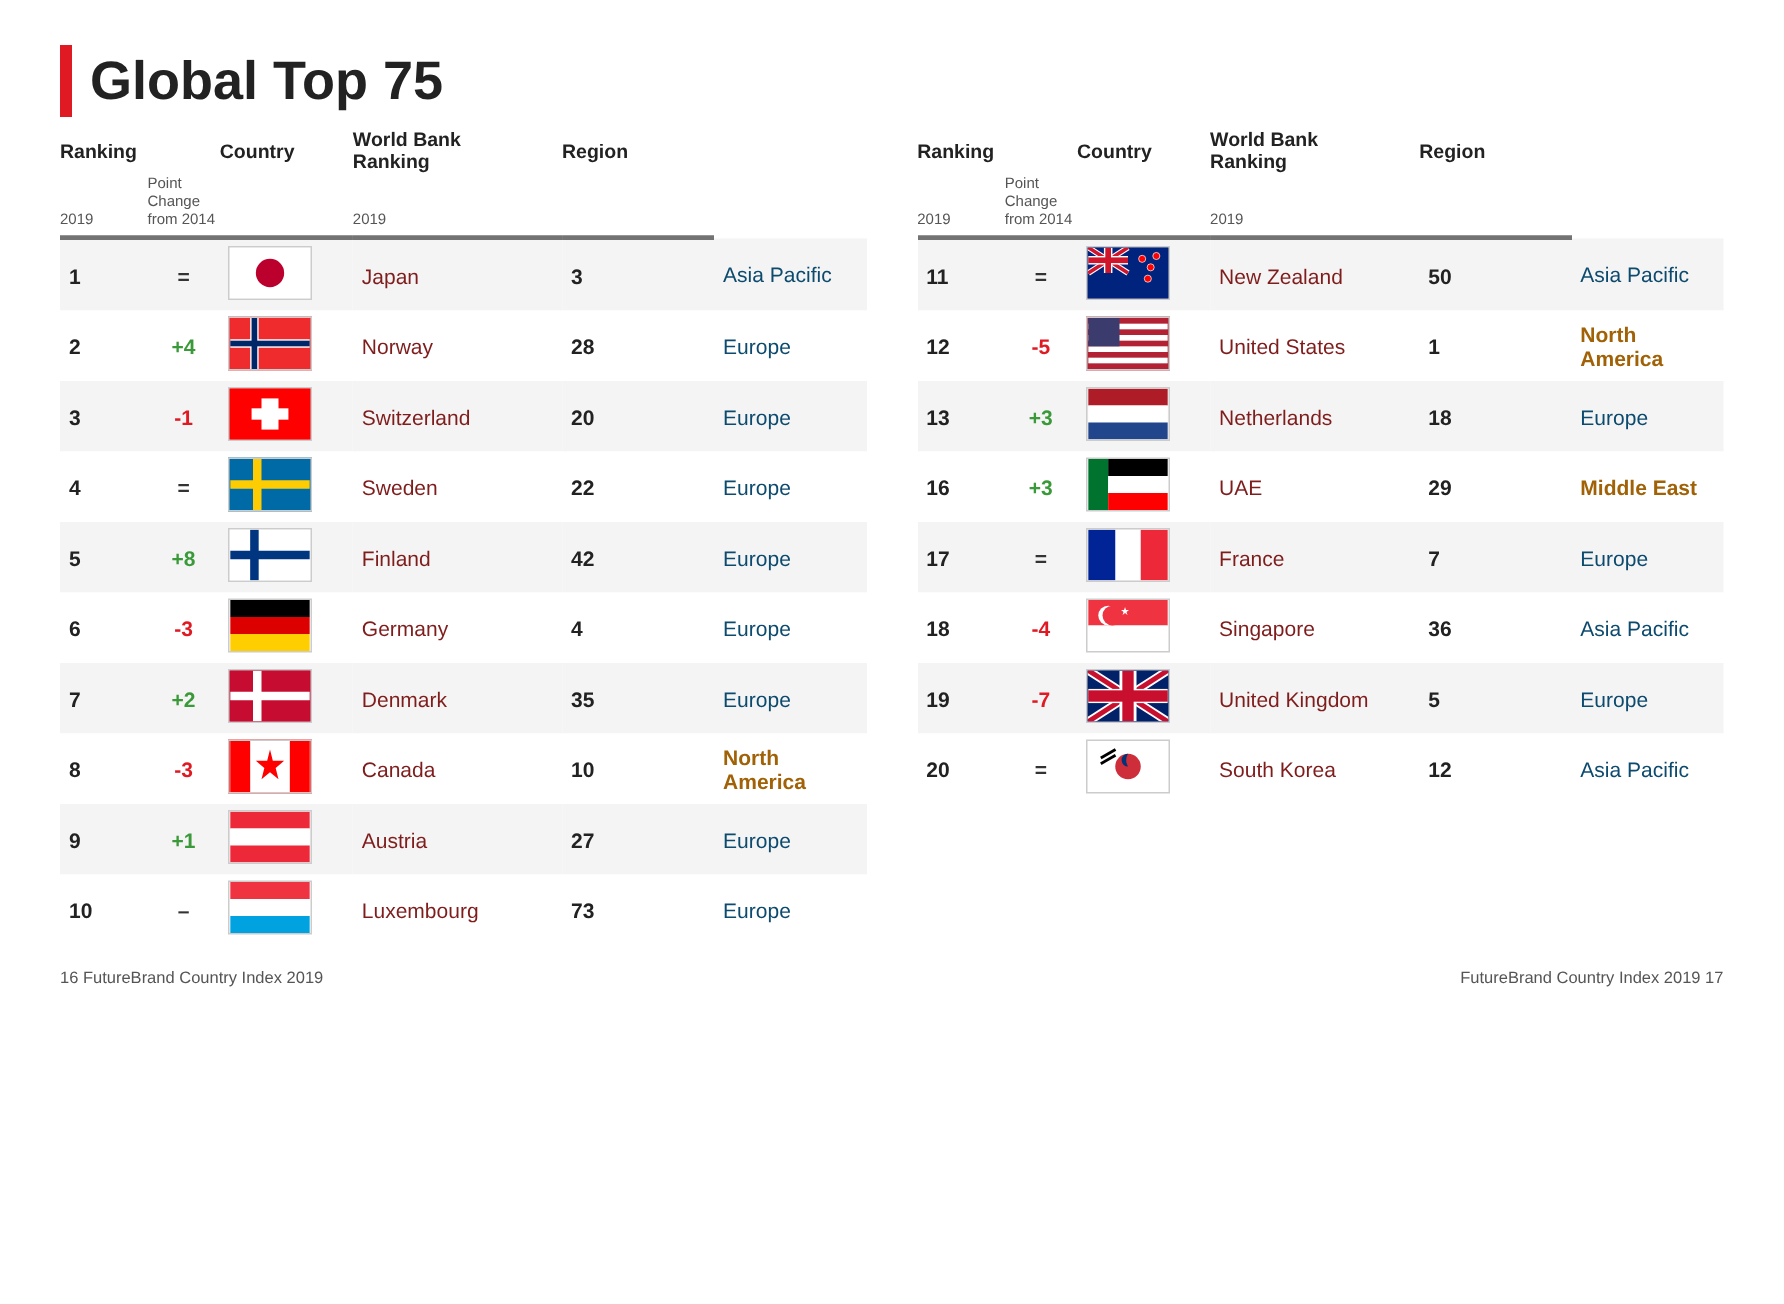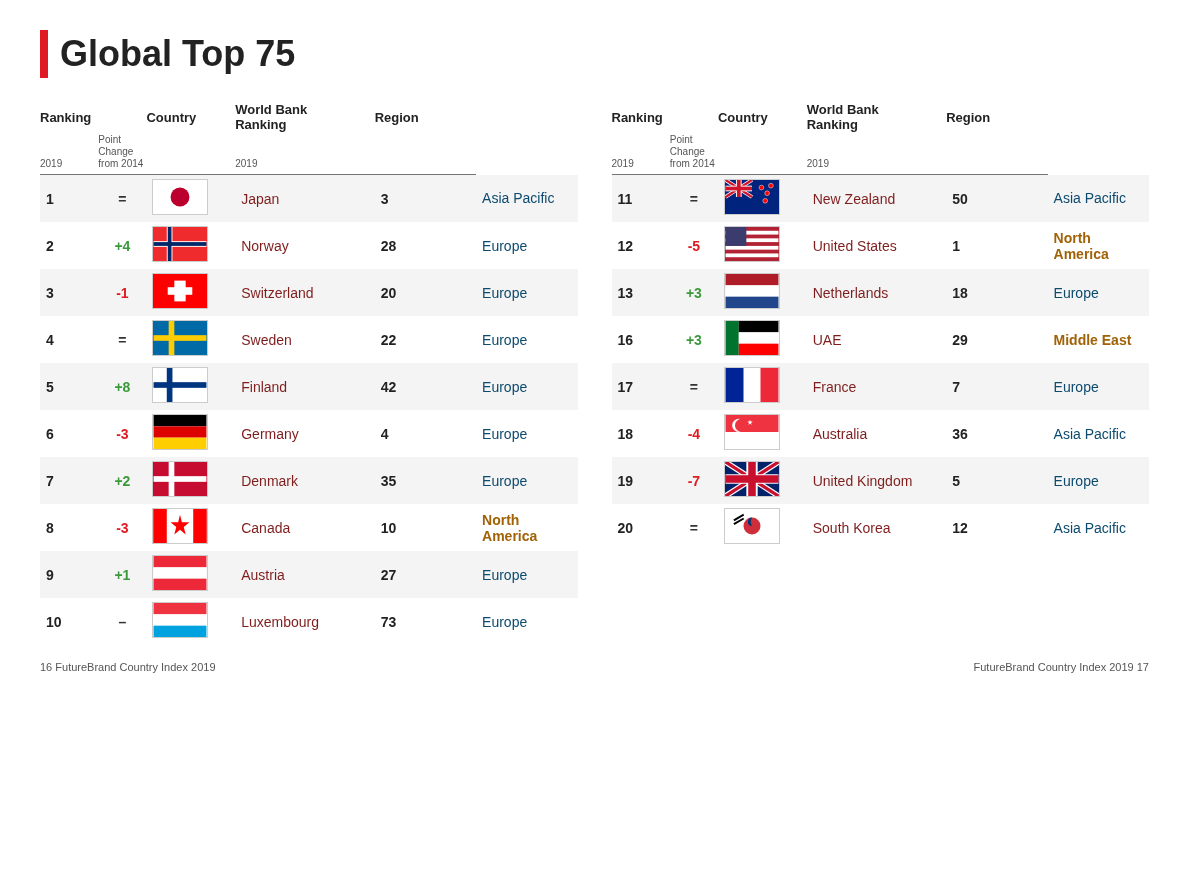--- a/index.html
+++ b/index.html
@@ -7,21 +7,21 @@
       font-family: Arial, Helvetica, sans-serif;
       background: #fff;
       width: 1189px;
       min-height: 869px;
       padding: 30px 40px 20px 40px;
     }
 
     .page-title-container {
       display: flex;
       align-items: center;
-      margin-bottom: 24px;
+      margin-bottom: 7px;
     }
     .red-bar {
       width: 8px;
       height: 48px;
       background: #e01a22;
       margin-right: 12px;
       flex-shrink: 0;
     }
     .page-title {
       font-size: 36px;
@@ -49,21 +49,21 @@
       color: #222;
       text-align: left;
       padding-bottom: 2px;
       border-bottom: none;
     }
 
     .col-subheader-row td {
       font-size: 10px;
       color: #555;
       padding-bottom: 4px;
-      border-bottom: 1px solid #737373;
+      border-bottom: 3px solid #737373;
       vertical-align: bottom;
       line-height: 1.2;
     }
 
     .data-row td {
       padding: 4px 6px;
       vertical-align: middle;
       font-size: 14px;
     }
 
@@ -416,21 +416,21 @@
           <tr class="data-row">
             <td class="rank-cell">18</td>
             <td class="change-cell change-neg">-4</td>
             <td class="flag-cell"><div class="flag flag-sg"><svg xmlns="http://www.w3.org/2000/svg" viewBox="0 0 56 36">
                   <rect width="56" height="18" fill="#ef3340"></rect>
                   <rect y="18" width="56" height="18" fill="white"></rect>
                   <circle cx="14" cy="11" r="7" fill="white"></circle>
                   <circle cx="17" cy="11" r="7" fill="#ef3340"></circle>
                   <polygon points="22,5 23,8 26,8 23.5,10 24.5,13 22,11 19.5,13 20.5,10 18,8 21,8" fill="white" transform="scale(0.7) translate(15,2)"></polygon>
                 </svg></div></td>
-            <td class="country-cell">Australia</td>
+            <td class="country-cell">Singapore</td>
             <td class="wb-cell">36</td>
             <td class="region-cell">Asia Pacific</td>
           </tr>
           <tr class="data-row">
             <td class="rank-cell">19</td>
             <td class="change-cell change-neg">-7</td>
             <td class="flag-cell"><div class="flag flag-gb"><svg xmlns="http://www.w3.org/2000/svg" viewBox="0 0 56 36">
                   <rect width="56" height="36" fill="#012169"></rect>
                   <line x1="0" y1="0" x2="56" y2="36" stroke="white" stroke-width="6"></line>
                   <line x1="56" y1="0" x2="0" y2="36" stroke="white" stroke-width="6"></line>

